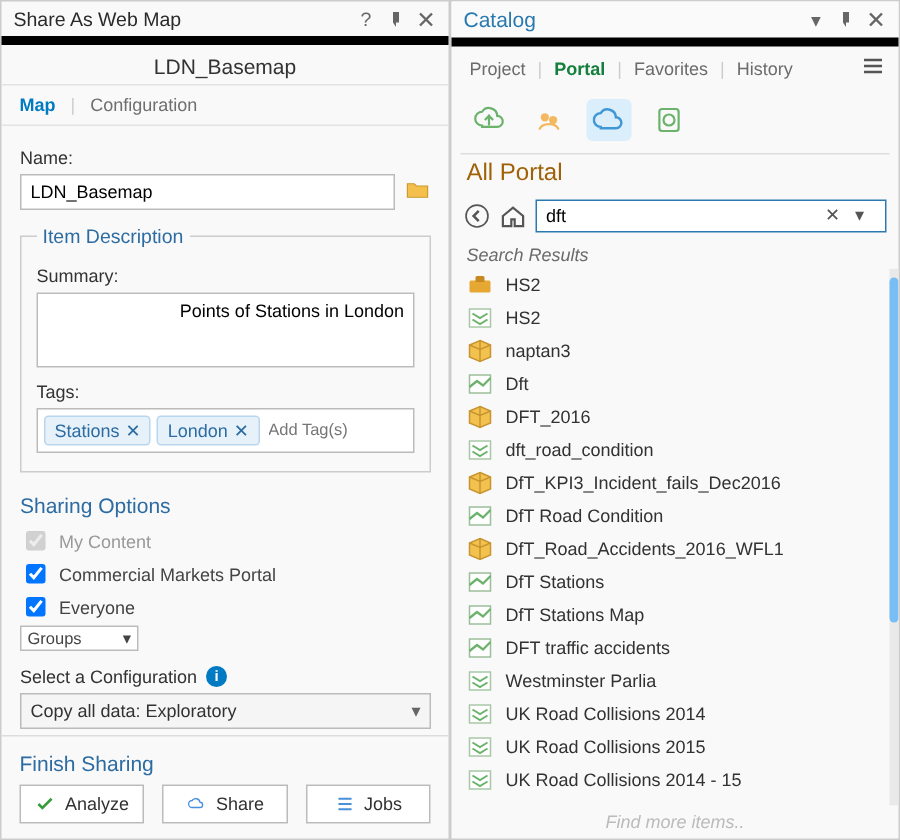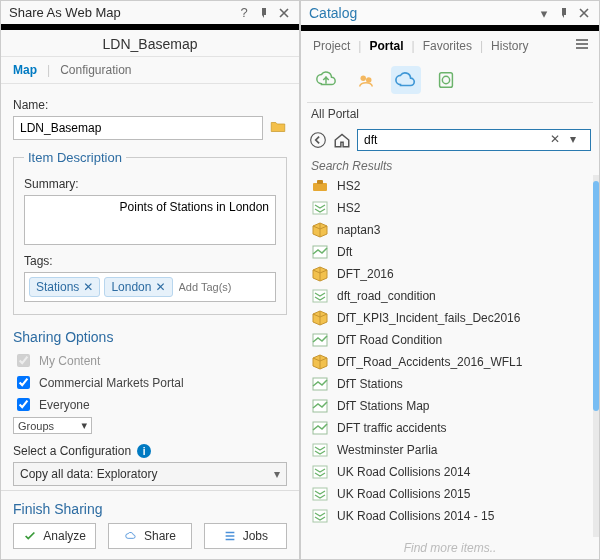--- a/index.html
+++ b/index.html
@@ -50,31 +50,31 @@
 
   .left-footer { border-top: 1px solid #ddd; padding: 10px 12px; }
   .btnrow { display: flex; gap: 12px; margin-top: 6px; }
   .btn { flex: 1; display: flex; align-items: center; justify-content: center; gap: 6px; height: 26px; border: 1px solid #bbb; background: #fff; cursor: pointer; font-size: 12px; }
   .btn svg { width: 14px; height: 14px; }
 
   
   .right .dock-head { background: #fafafa; }
   .cat-tabs { display: flex; align-items: center; padding: 4px 8px; font-size: 12px; color:#6b6b6b; }
   .cat-tabs .tab { cursor: pointer; }
-  .cat-tabs .tab.active { color:#000000; font-weight:600; }
+  .cat-tabs .tab.active { color:#15803d; font-weight:600; }
   .cat-tabs .menu { margin-left: auto; cursor:pointer; }
   .cat-tabs .menu svg { width:18px; height:18px; }
 
   .cat-tiles { display: flex; gap: 10px; padding: 6px 10px 8px; }
   .tile { width: 30px; height: 28px; border-radius: 4px; display:flex; align-items:center; justify-content:center; cursor:pointer; }
   .tile.active { background: #dbeefc; }
   .tile svg { width: 22px; height: 22px; }
 
   .cat-divider { height:1px; background:#ddd; margin: 0 6px; }
-  .allportal { padding: 4px 10px 6px; font-size: 12px; color:#404040; }
+  .allportal { padding: 4px 10px 6px; font-size: 16px; color:#a16207; }
   .searchrow { display:flex; align-items:center; gap:6px; padding: 2px 8px 6px; }
   .navicon { width:18px; height:18px; display:flex; align-items:center; justify-content:center; color:#333; cursor:pointer; }
   .searchbox { flex:1; display:flex; align-items:center; border:1px solid #2a7ab0; padding:2px 4px; background:#fff; }
   .searchbox input { flex:1; border:none; outline:none; font-size:12px; }
   .searchbox .sicon { width:16px; height:16px; color:#555; cursor:pointer; }
 
   .sr-hdr { font-style: italic; color:#6b6b6b; padding: 2px 10px; font-size:12px; }
   .results-wrap { flex:1; overflow:hidden; display:flex; }
   .results { flex:1; overflow-y:auto; padding: 0 0 4px 10px; }
   .result { display:flex; align-items:center; gap:8px; height:22px; cursor:pointer; font-size:12px; }

